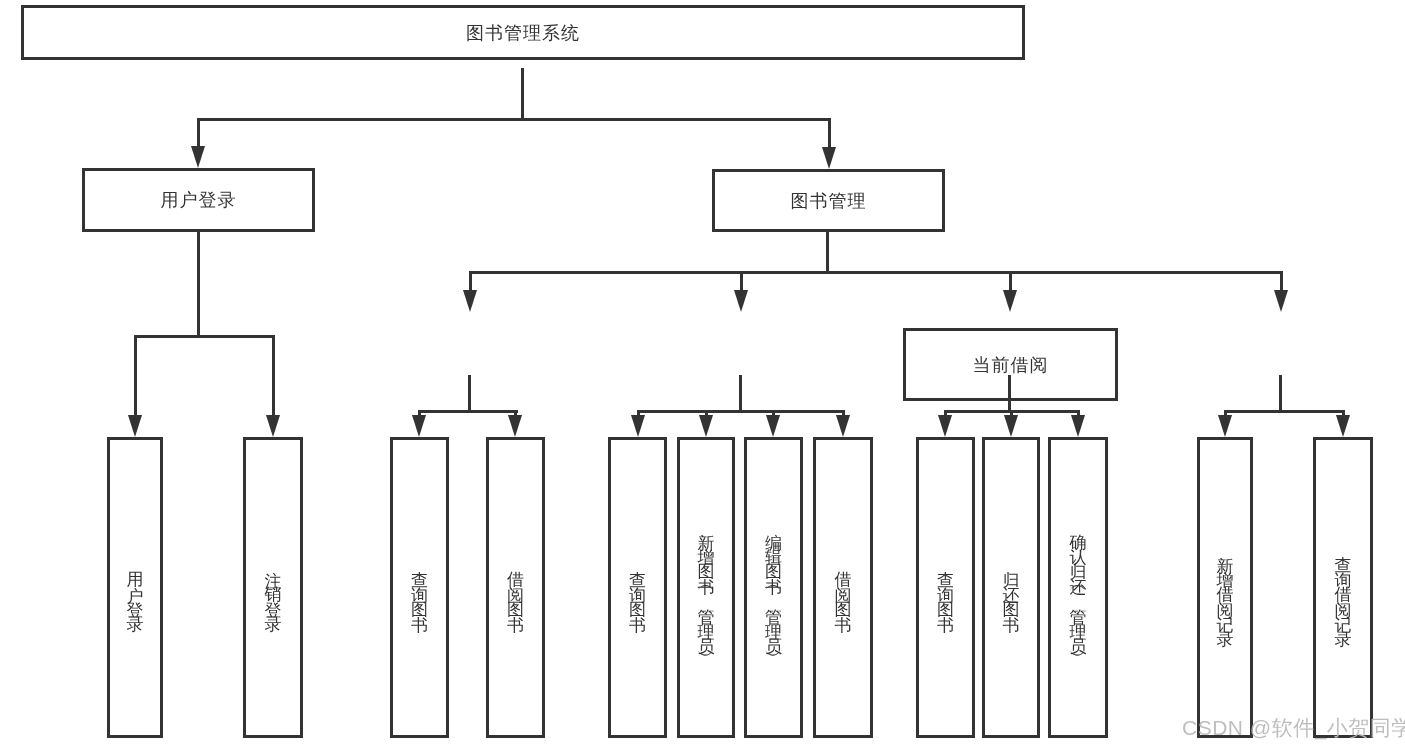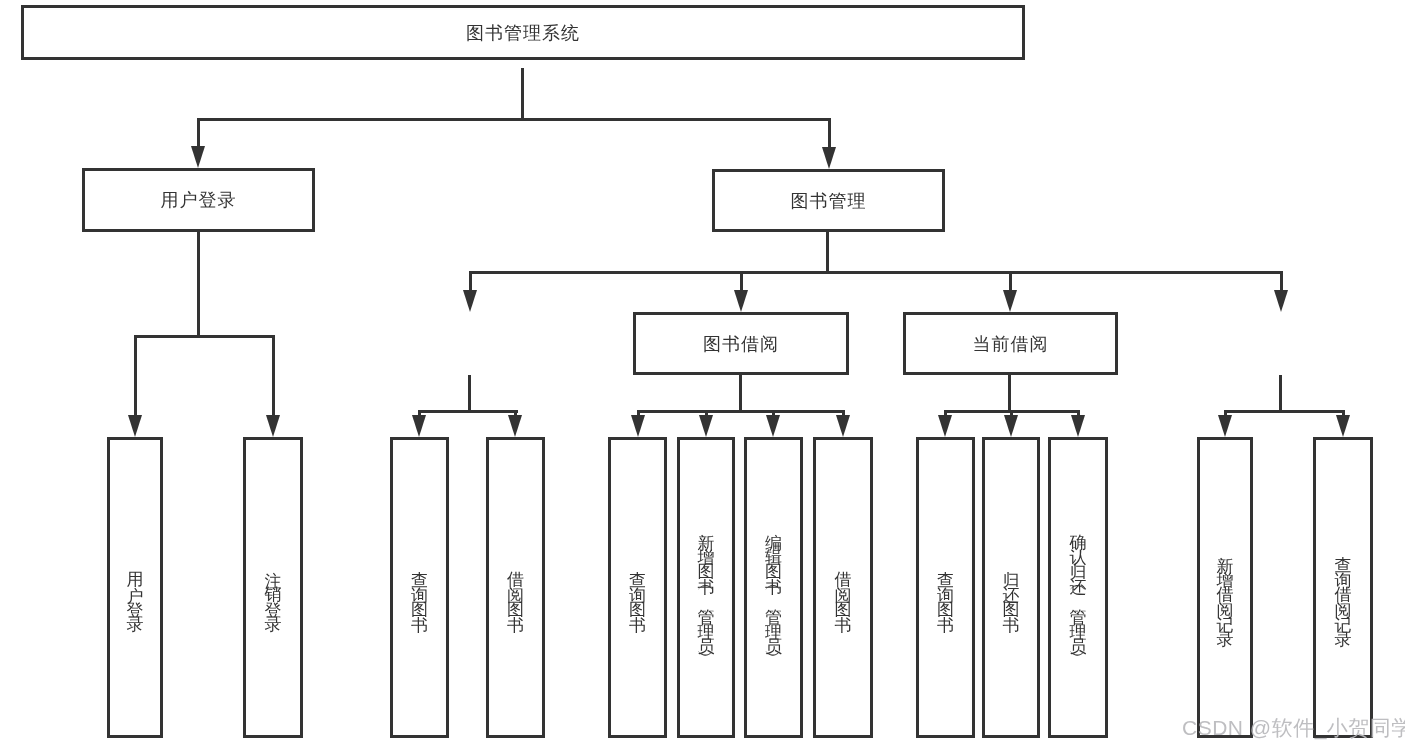--- a/index.html
+++ b/index.html
@@ -103,22 +103,21 @@
   <div class="ar" style="left:128px;top:335px;height:102px;"></div>
   <div class="ar" style="left:266px;top:335px;height:102px;"></div>
 
   <div class="vl" style="left:826px;top:232px;height:42px;"></div>
   <div class="hl" style="left:469px;top:271px;width:814px;"></div>
   <div class="ar" style="left:463px;top:271px;height:41px;"></div>
   <div class="ar" style="left:734px;top:271px;height:41px;"></div>
   <div class="ar" style="left:1003px;top:271px;height:41px;"></div>
   <div class="ar" style="left:1274px;top:271px;height:41px;"></div>
 
-  <div class="box h" style="left:633px;top:312px;width:216px;height:63px;">图书借阅</div>
-  <div class="box h" style="left:903px;top:312px;width:215px;height:63px;text-align:center;">当前借阅</div>
+  <div class="box h" style="left:903px;top:328px;width:215px;height:73px;text-align:center;">当前借阅</div>
 
   <div class="vl" style="left:468px;top:375px;height:38px;"></div>
   <div class="hl" style="left:418px;top:410px;width:100px;"></div>
   <div class="ar" style="left:412px;top:410px;height:27px;"></div>
   <div class="ar" style="left:508px;top:410px;height:27px;"></div>
 
   <div class="vl" style="left:739px;top:375px;height:38px;"></div>
   <div class="hl" style="left:637px;top:410px;width:208px;"></div>
   <div class="ar" style="left:631px;top:410px;height:27px;"></div>
   <div class="ar" style="left:699px;top:410px;height:27px;"></div>

